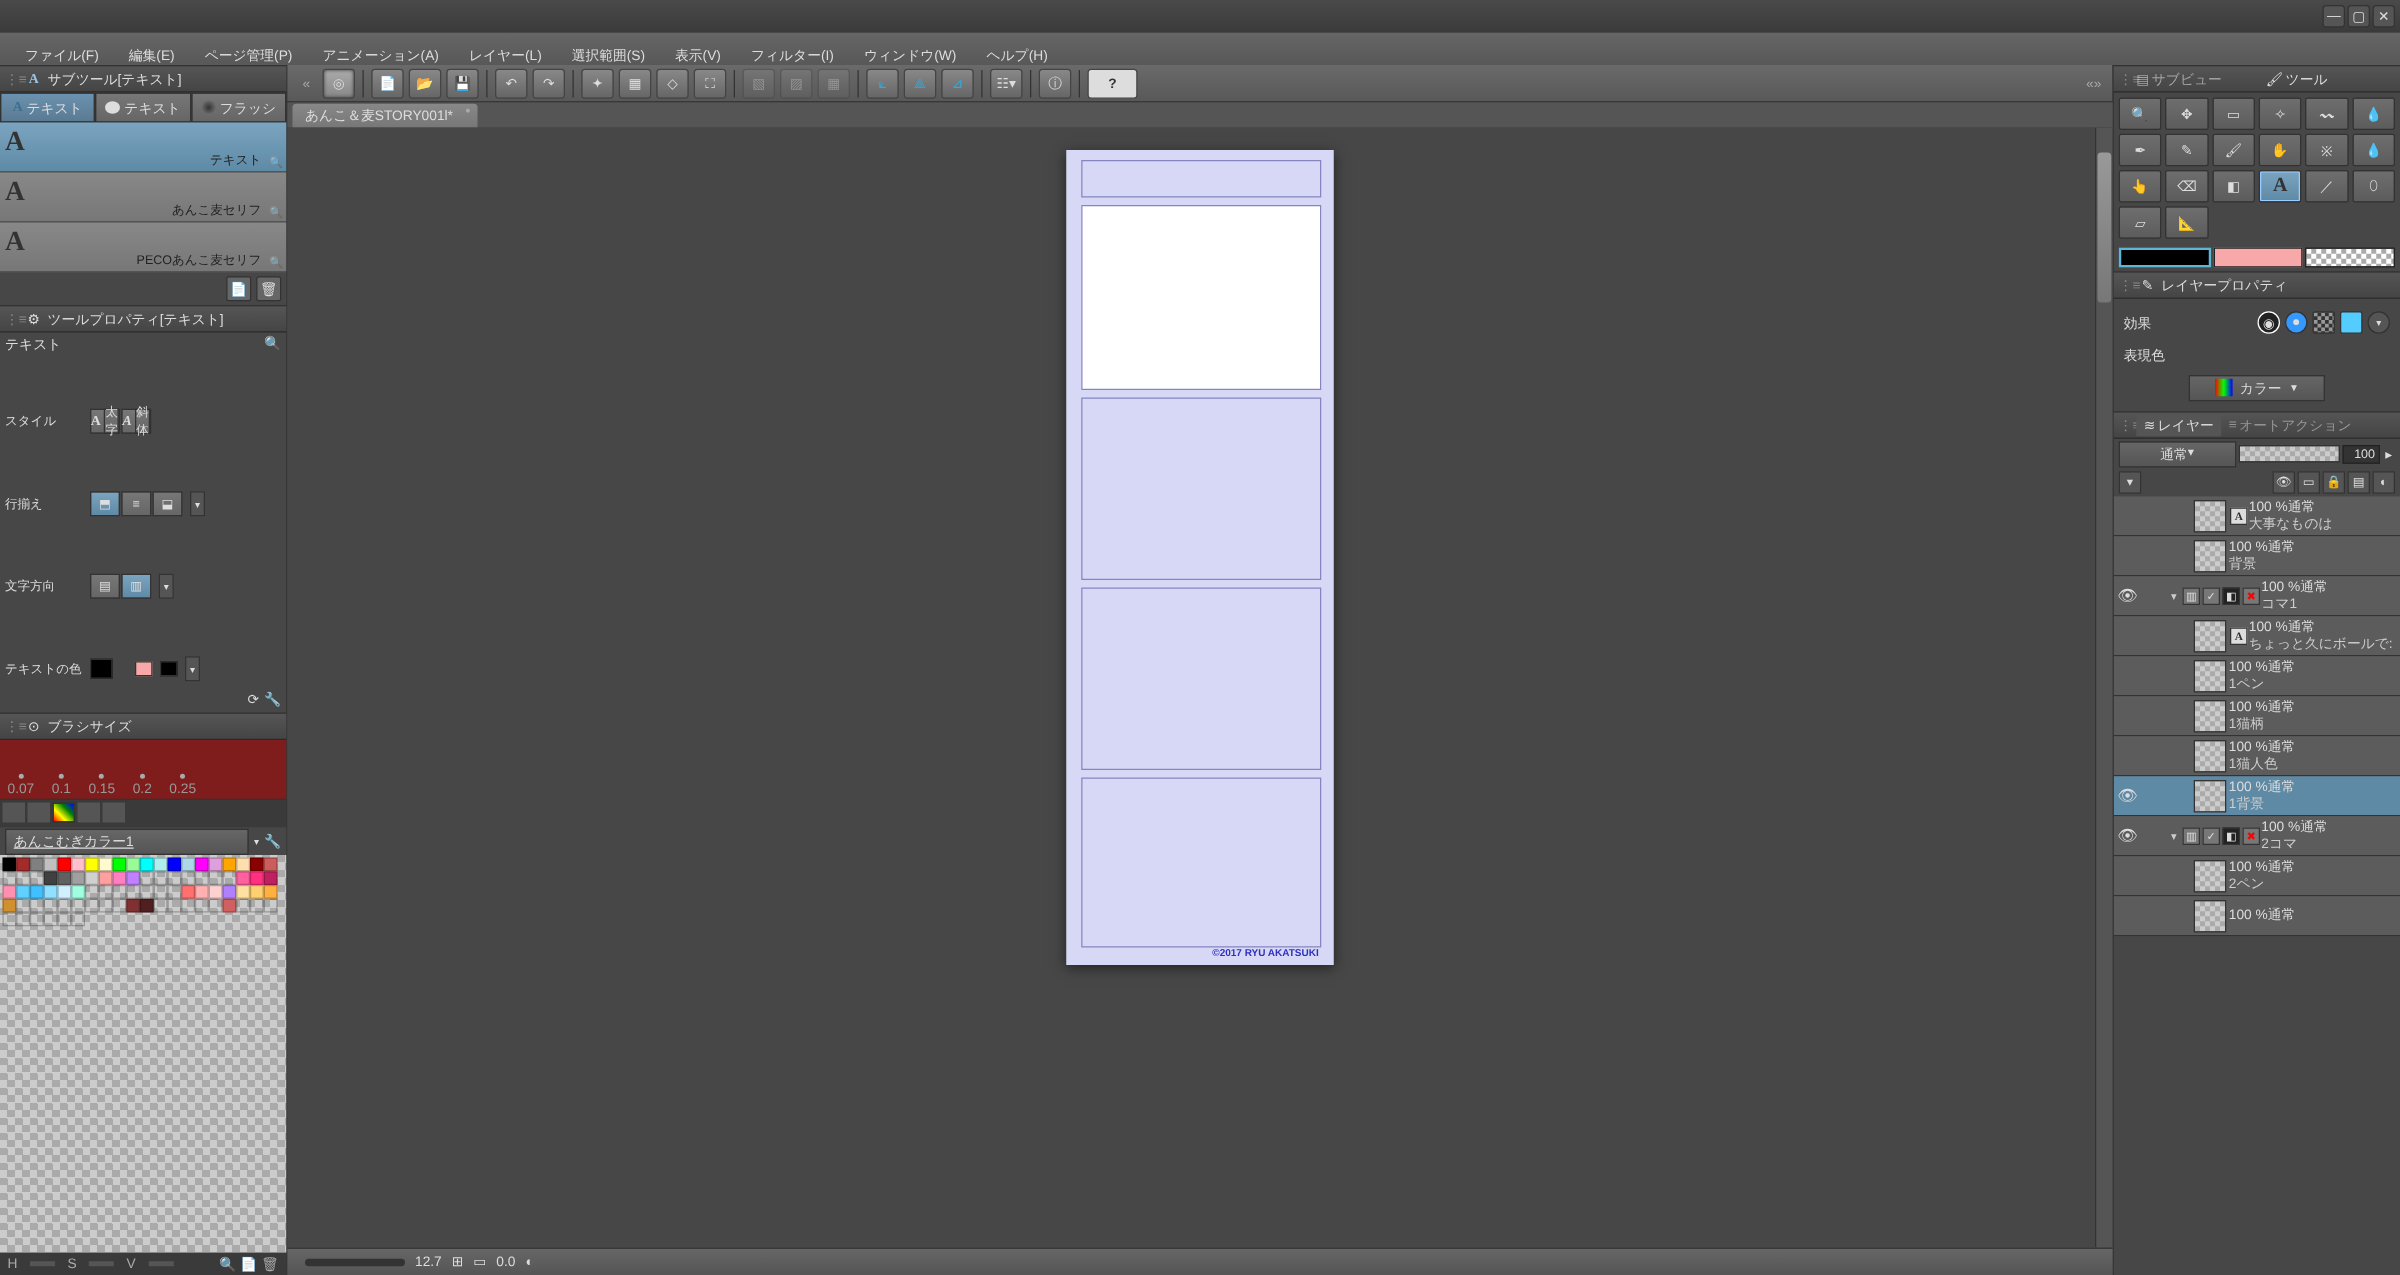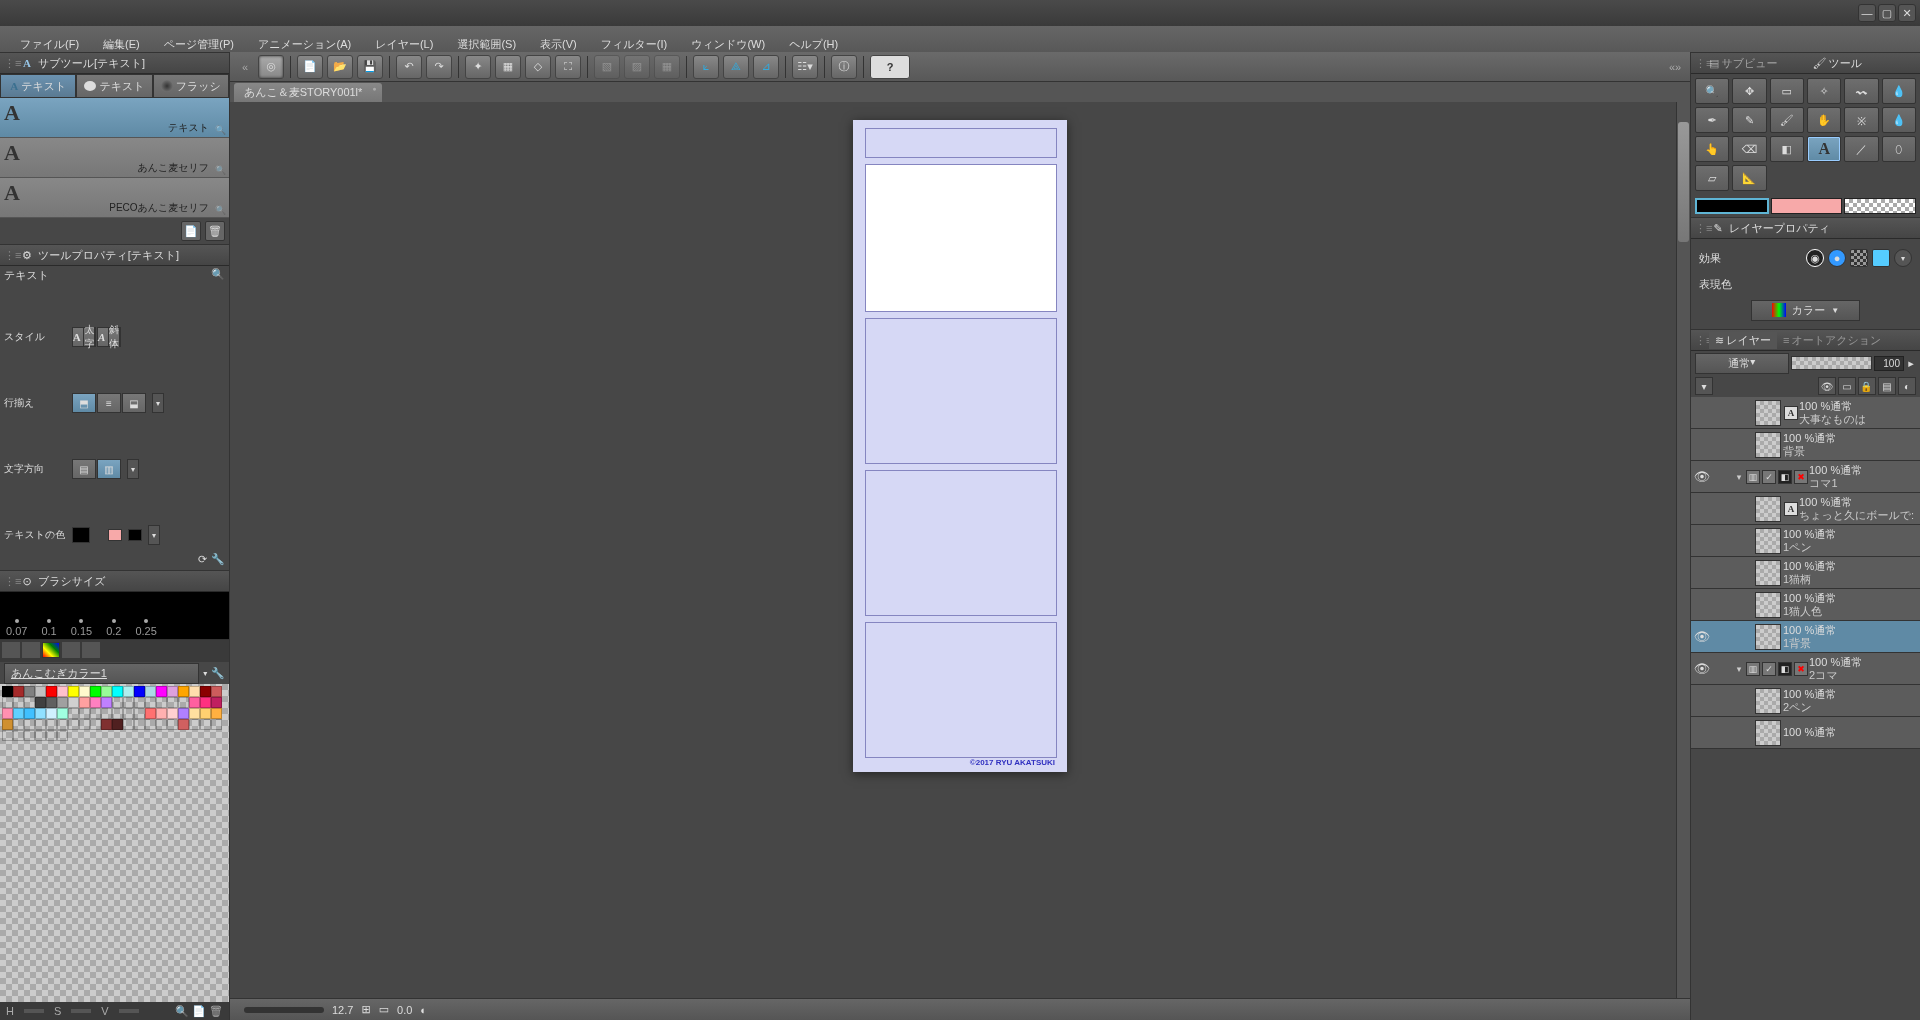--- a/index.html
+++ b/index.html
@@ -44,21 +44,21 @@
 .subtool-list .strow::after { content:"🔍"; position:absolute; right:2px; bottom:2px; font-size:9px; opacity:.5;}
 .subtool-foot { height:26px; display:flex; justify-content:flex-end; align-items:center; gap:4px; padding:0 4px; background:#474747;}
 .subtool-foot span{ width:20px;height:20px;background:#666;border:1px solid #333;border-radius:2px;display:flex;align-items:center;justify-content:center;cursor:pointer;}
 .proprow { display:flex; align-items:center; height:26px; gap:6px; padding:0 4px;margin-top:40px;}
 .proprow .plabel { width:62px; font-size:10px; }
 .proprow .btns { display:flex; gap:1px;}
 .proprow .btns span{ width:24px;height:20px;background:linear-gradient(#777,#666);border:1px solid #333;display:flex;align-items:center;justify-content:center;font-size:10px;cursor:pointer;}
 .proprow .btns span.sel{ background:linear-gradient(#7aa4c0,#5f8aa5);}
 .proprow .drop { width:12px;height:20px;background:#555;border:1px solid #333;display:flex;align-items:center;justify-content:center;font-size:8px;}
 .swatch-sm{ width:18px;height:16px;border:1px solid #333;}
-.brushsize-strip { height:48px; background:#000000; display:flex; align-items:flex-end; padding:2px 6px; gap:14px; border-bottom:1px solid #333;}
+.brushsize-strip { height:48px; background:#7f1d1d; display:flex; align-items:flex-end; padding:2px 6px; gap:14px; border-bottom:1px solid #333;}
 .brushsize-strip .bs { display:flex;flex-direction:column;align-items:center;gap:2px;font-size:9px;color:#999;}
 .brushsize-strip .bs .dot{ width:4px;height:4px;background:#aaa;border-radius:50%;}
 .palette-hdr { height:22px; background:#474747; display:flex; align-items:center; padding:0 4px; gap:4px; font-size:10px;}
 .palette-hdr .nm { flex:1; background:linear-gradient(#666,#555); padding:2px 6px; border:1px solid #333;text-decoration:underline; }
 .palette-grid { flex:1; background:repeating-conic-gradient(#aaa 0 25%,#ccc 0 50%) 0 0/12px 12px; position:relative; padding:2px; display:flex; flex-wrap:wrap; align-content:flex-start; gap:0;}
 .palette-grid .sw { width:11px; height:11px; border:1px solid rgba(0,0,0,.25); }
 .mini-status { height:18px; background:#3a3a3a; display:flex; align-items:center; gap:10px; padding:0 6px; font-size:9px; color:#aaa;}
 .tool-grid { padding:4px; display:grid; grid-template-columns:repeat(6,1fr); gap:3px; }
 .tool-grid .tg { height:26px; background:linear-gradient(#6e6e6e,#5c5c5c); border:1px solid #333; border-radius:2px; display:flex; align-items:center; justify-content:center; cursor:pointer;}
 .tool-grid .tg.sel { background:linear-gradient(#7aa4c0,#5f8aa5); box-shadow:0 0 0 1px #9cf inset;}

